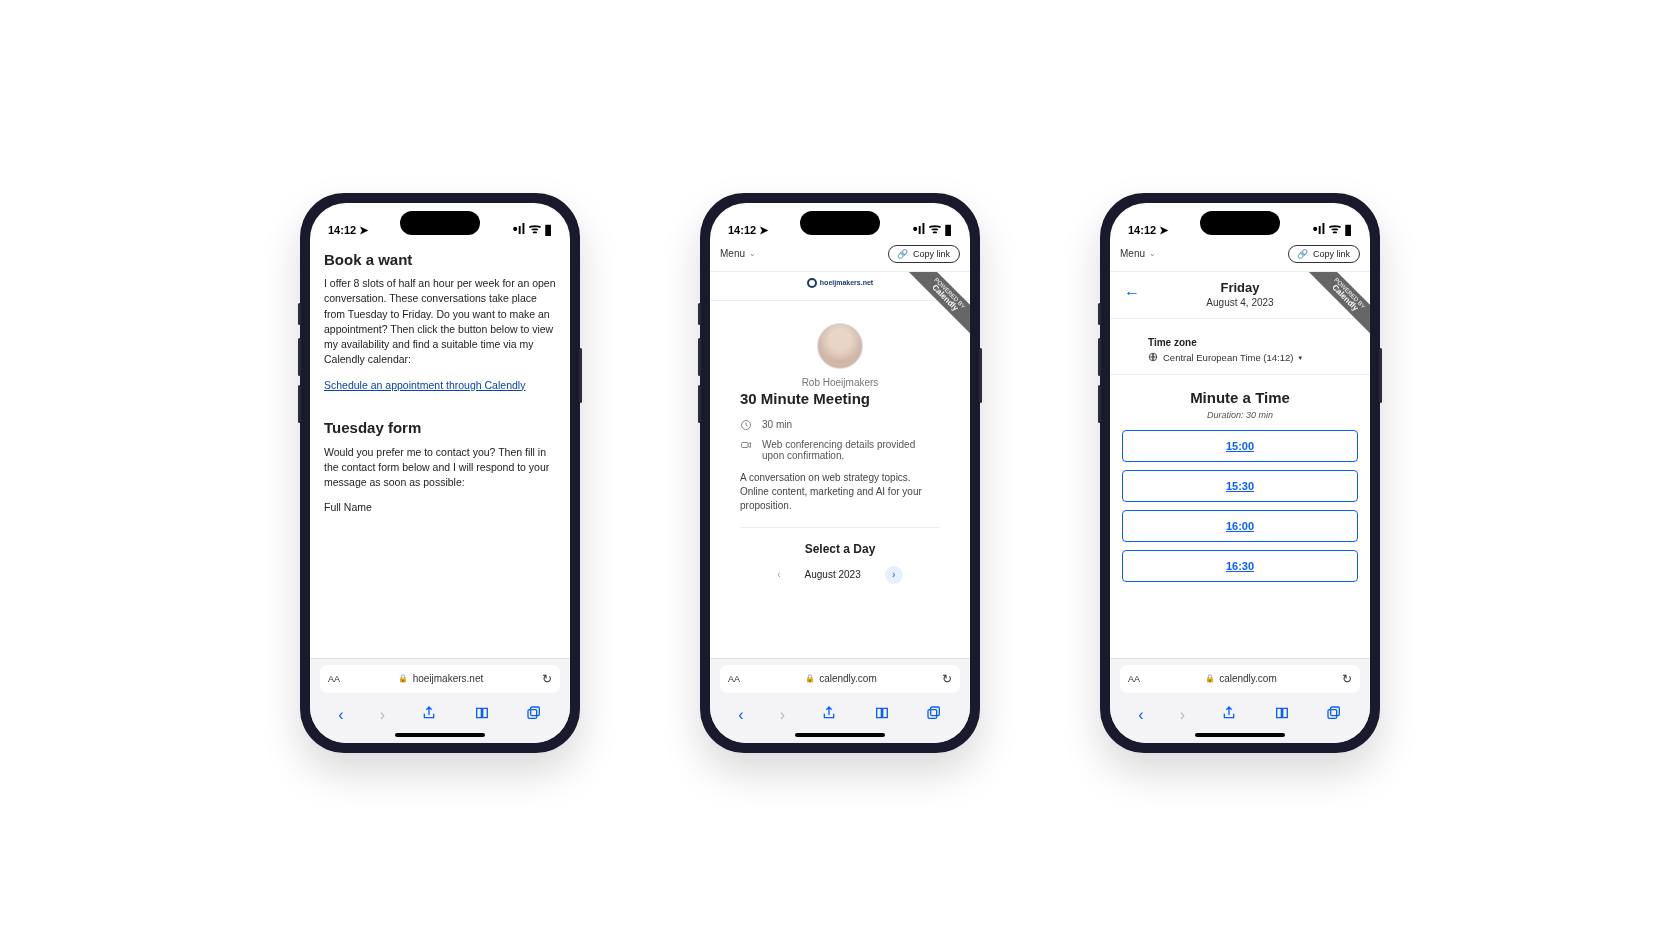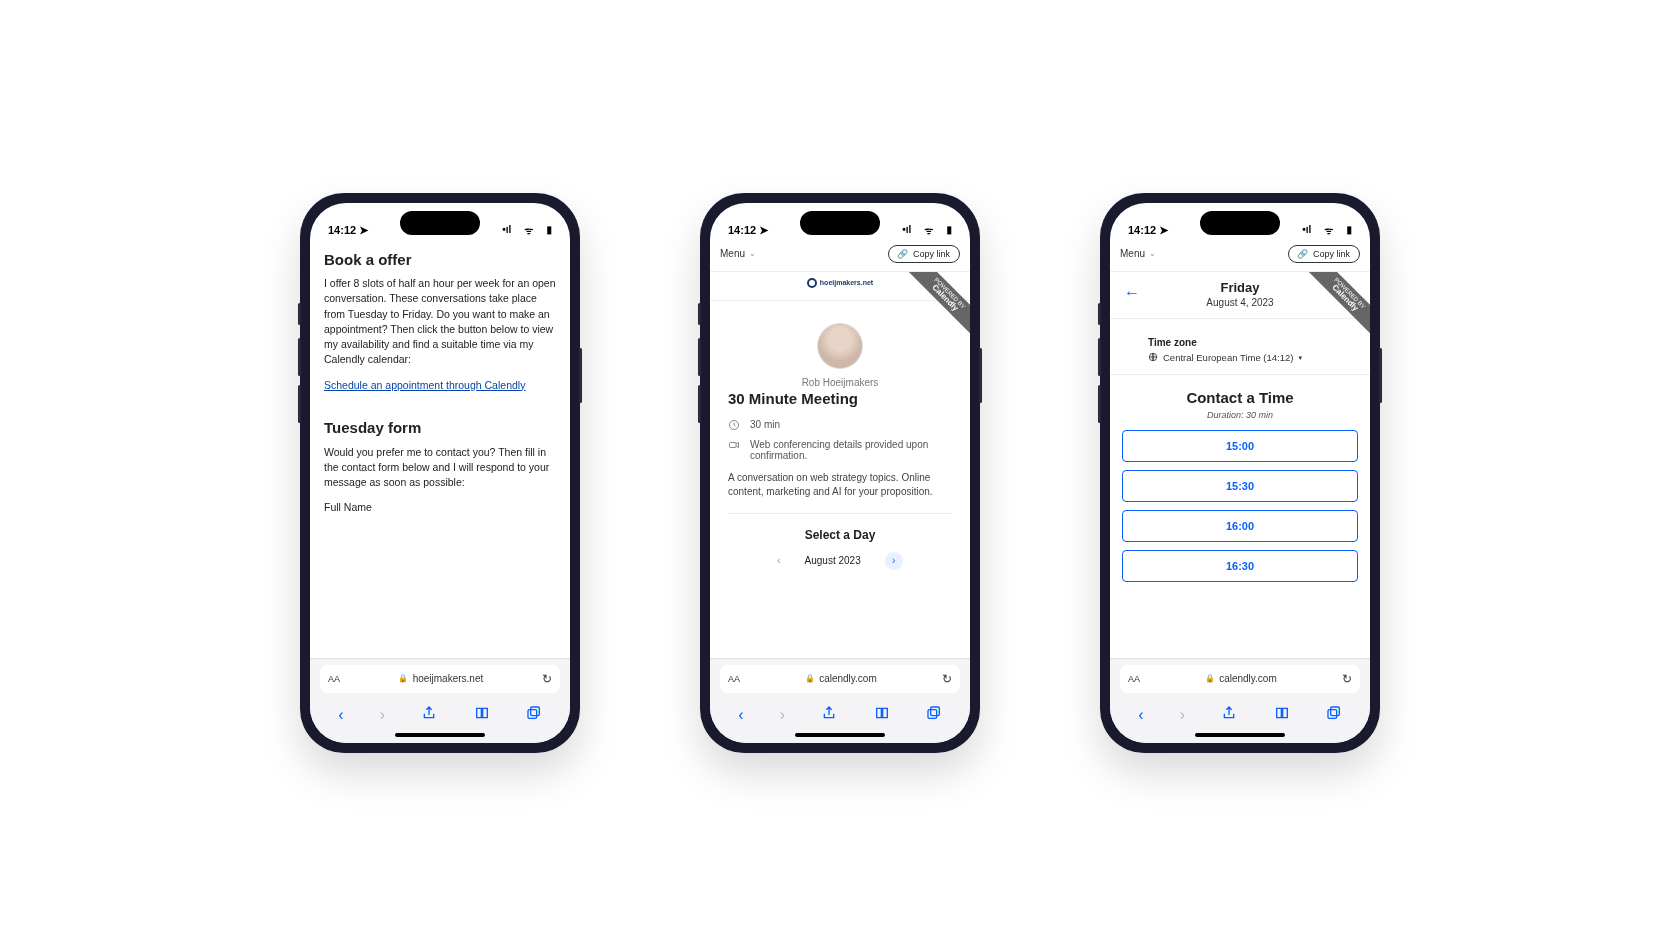--- a/index.html
+++ b/index.html
@@ -46,21 +46,21 @@
   .status-bar {
     height: 36px;
     display: flex;
     justify-content: space-between;
     align-items: flex-end;
     padding: 0 18px 2px;
     font-size: 11px;
     font-weight: 600;
   }
   .status-left { display: flex; align-items: center; gap: 3px; }
-  .status-right { display: flex; align-items: center; gap: 13px; font-size: 10px; }
+  .status-right { display: flex; align-items: flex-end; gap: 3px; font-size: 14px; }
   .content {
     flex: 1;
     overflow: hidden;
     font-size: 11px;
     color: #222;
   }
   .browser-chrome {
     background: #f4f4f6;
     border-top: 1px solid #e0e0e4;
   }
@@ -112,21 +112,21 @@
   .ribbon {
     position:absolute; top:0; right:0; width:64px; height:64px; overflow:hidden; pointer-events:none;
   }
   .ribbon-inner {
     position:absolute; width:90px; text-align:center;
     background:#666; color:#fff; font-size:6px; line-height:1;
     padding:3px 0; transform: rotate(45deg); top:14px; right:-22px;
   }
   .ribbon-inner .big { font-size:8px; font-weight:600; display:block; }
 
-  .p2-body { padding: 8px 18px 0; position:relative; }
+  .p2-body { padding: 8px 30px 0; position:relative; }
   .logo-row { text-align:center; padding: 6px 0 10px; border-bottom:1px solid #eee; position:relative;}
   .logo-mark { display:inline-flex; align-items:center; gap:3px; color:#1a3a6e; font-size:7px; font-weight:600;}
   .logo-circle { width:10px;height:10px;border:2px solid #1a3a6e;border-radius:50%; display:inline-block;}
   .avatar {
     width:46px;height:46px;border-radius:50%;
     background: radial-gradient(circle at 50% 35%, #e8d5c8 30%, #d0b8a8 60%);
     margin: 14px auto 8px; border:1px solid #ddd;
   }
   .host-name { text-align:center; font-size:10px; color:#777; }
   .meeting-title { font-size:15px; font-weight:700; margin:2px 0 12px;}
@@ -144,21 +144,21 @@
   .day-title { font-size:13px; font-weight:700; }
   .day-date { font-size:10px; color:#333; margin-top:2px;}
   .tz-section { padding: 18px 14px 10px; border-bottom:1px solid #eee;}
   .tz-label { font-size:10px; font-weight:700; margin-left:24px; }
   .tz-value { font-size:9.5px; color:#333; margin-top:4px; display:flex; align-items:center; gap:5px; margin-left:24px;}
   .select-time-title { text-align:center; font-size:15px; font-weight:700; margin:14px 0 4px;}
   .duration-text { text-align:center; font-size:9px; color:#555; margin-bottom:10px;font-style:italic;}
   .slots { padding: 0 12px; display:flex; flex-direction:column; gap:8px;}
   .slot {
     border:1px solid #0a60ff; border-radius:4px; padding:9px 0;
-    text-align:center; color:#0a60ff; font-weight:700; font-size:11px;
+    text-align:center; color:#0a60ff; font-weight:700; font-size:11px;text-decoration:underline;
   }
   .slot.selected { border-width:1.5px;text-align:center; }
 
   .side-btn {
     position:absolute; background:#2a2a3a; border-radius:2px;
   }
   .btn-left1 { left:-2px; top:110px; width:3px; height:22px; }
   .btn-left2 { left:-2px; top:145px; width:3px; height:38px; }
   .btn-left3 { left:-2px; top:192px; width:3px; height:38px; }
   .btn-right { right:-2px; top:155px; width:3px; height:55px; }
@@ -178,21 +178,21 @@
         <span>14:12</span>
         <span>➤</span>
       </div>
       <div class="status-right">
         <span>•ıl</span>
         <span>ᯤ</span>
         <span>▮</span>
       </div>
     </div>
     <div class="content p1">
-      <h2>Book a offer</h2>
+      <h2>Book a want</h2>
       <p>I offer 8 slots of half an hour per week for an open conversation. These conversations take place from Tuesday to Friday. Do you want to make an appointment? Then click the button below to view my availability and find a suitable time via my Calendly calendar:</p>
       <a href="#" class="schedule-link">Schedule an appointment through Calendly</a>
       <h2>Tuesday form</h2>
       <p>Would you prefer me to contact you? Then fill in the contact form below and I will respond to your message as soon as possible:</p>
       <div class="label">Full Name</div>
     </div>
     <div class="browser-chrome">
       <div class="url-bar">
         <span style="font-size:9px;color:#333;">AA</span>
         <span class="url-center">
@@ -366,21 +366,21 @@
           <span>
             <svg width="10" height="10" viewBox="0 0 24 24" fill="none" stroke="#333" stroke-width="2">
                 <circle cx="12" cy="12" r="9"></circle>
                 <path d="M3 12h18M12 3c2.5 3 2.5 15 0 18M12 3c-2.5 3-2.5 15 0 18"></path>
               </svg>
           </span>
           <span>Central European Time (14:12)</span>
           <span style="font-size:7px;">▾</span>
         </div>
       </div>
-      <div class="select-time-title">Contact a Time</div>
+      <div class="select-time-title">Minute a Time</div>
       <div class="duration-text">Duration: 30 min</div>
       <div class="slots">
         <div class="slot">15:00</div>
         <div class="slot">15:30</div>
         <div class="slot">16:00</div>
         <div class="slot selected">16:30</div>
       </div>
     </div>
     <div class="browser-chrome">
       <div class="url-bar">

